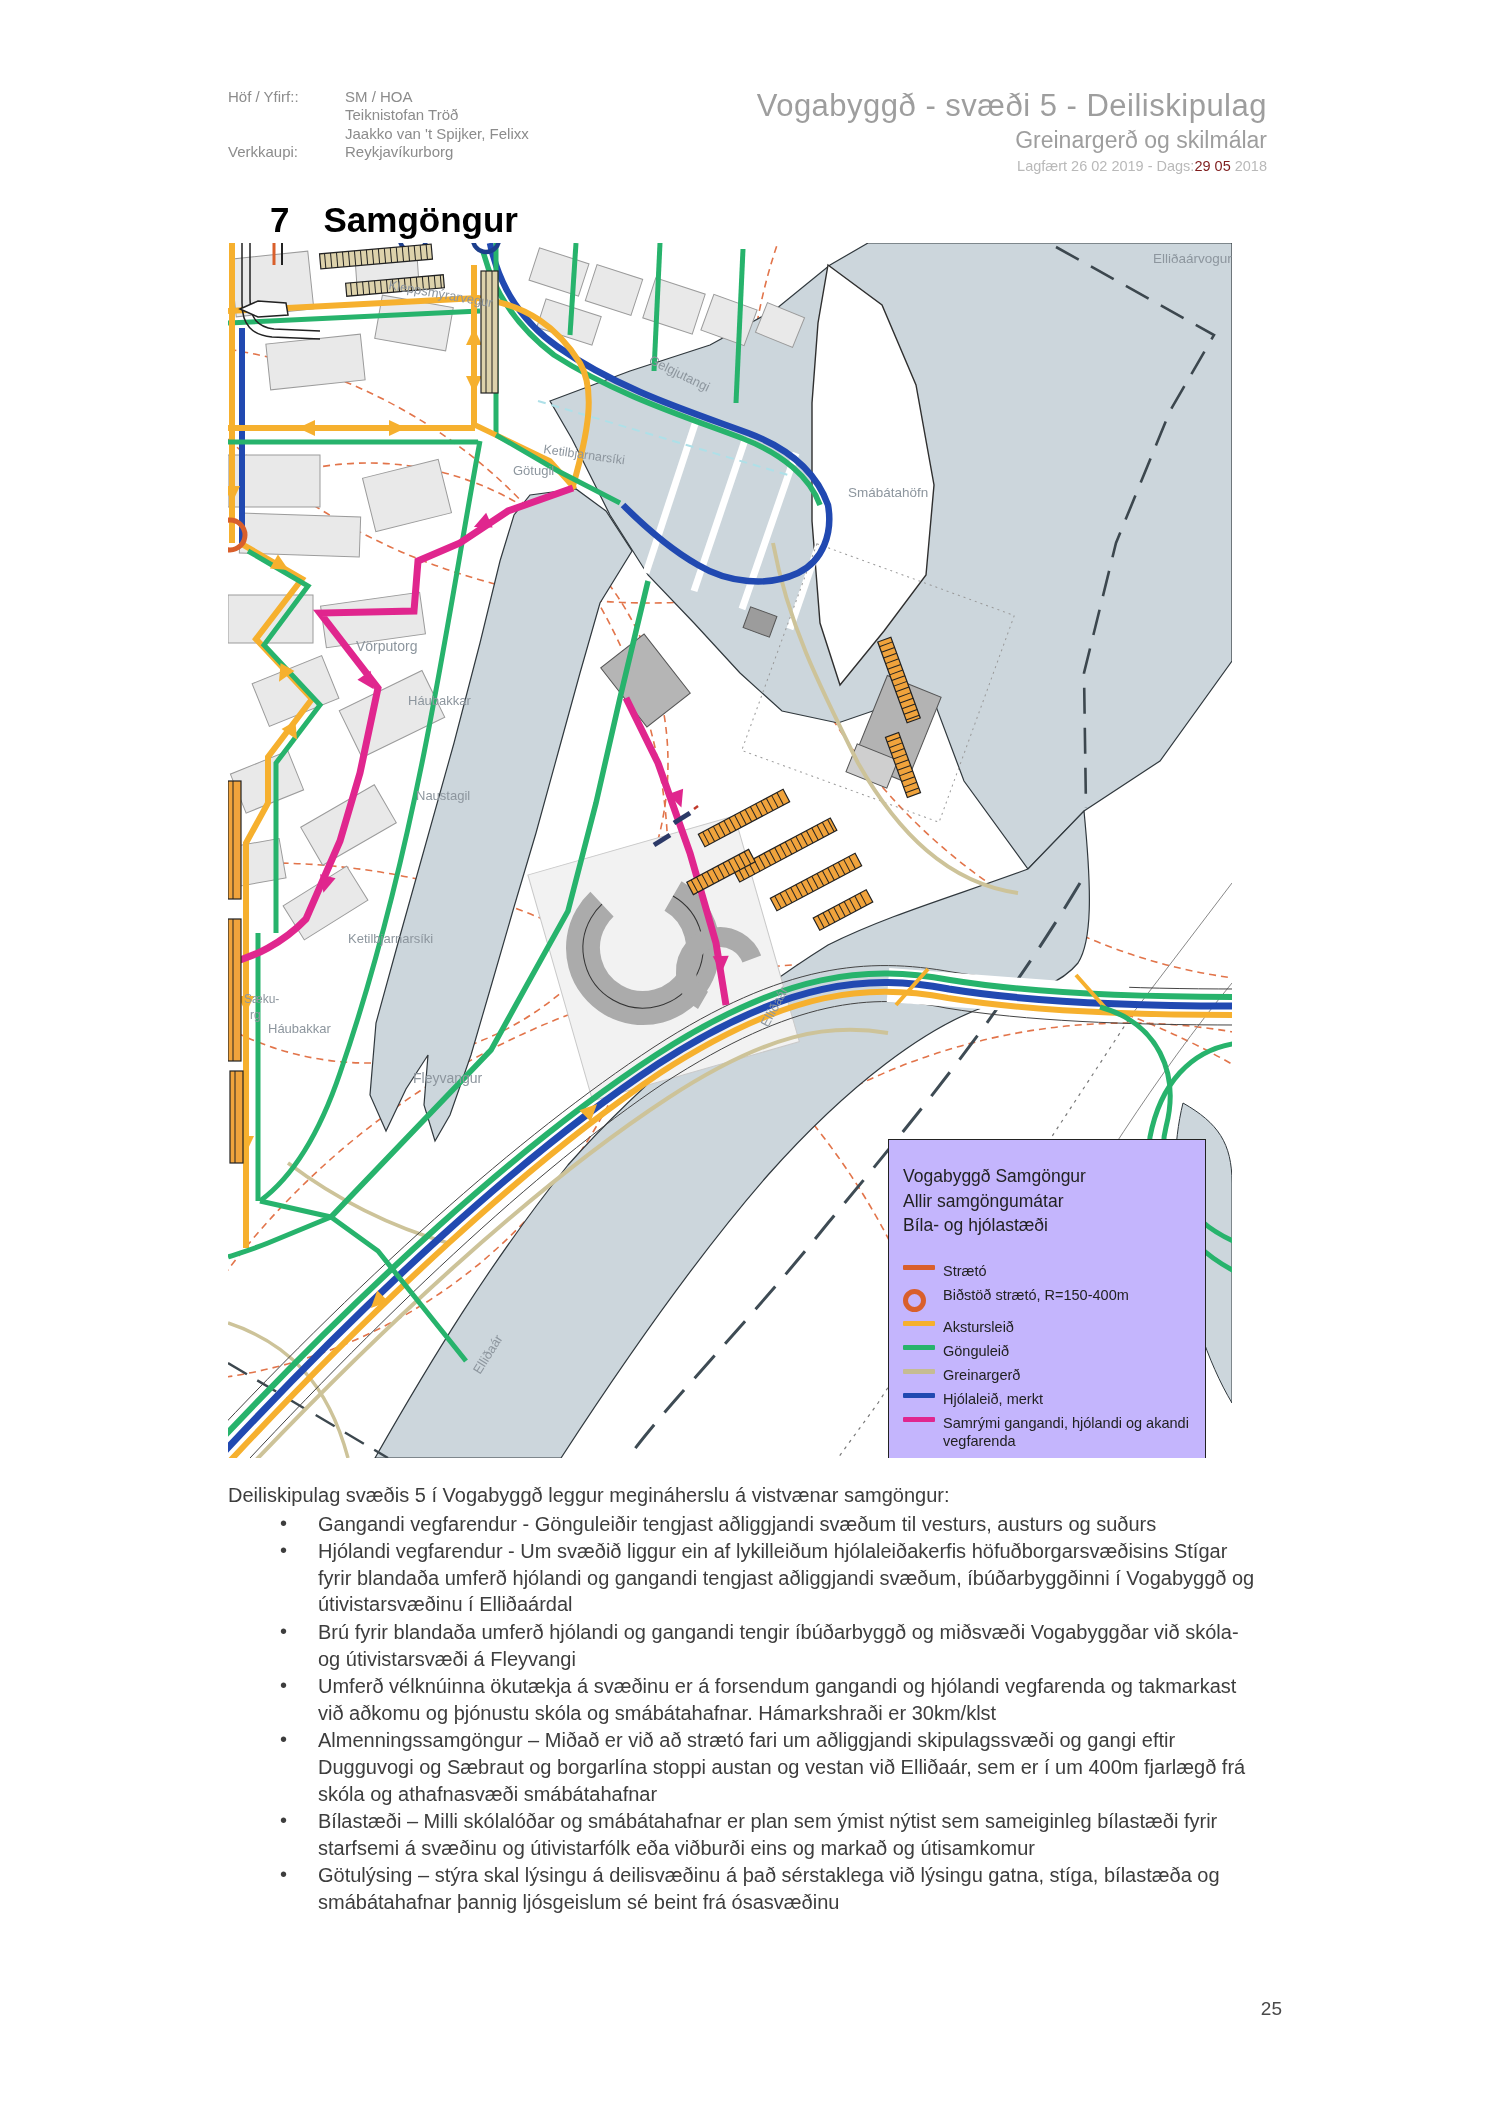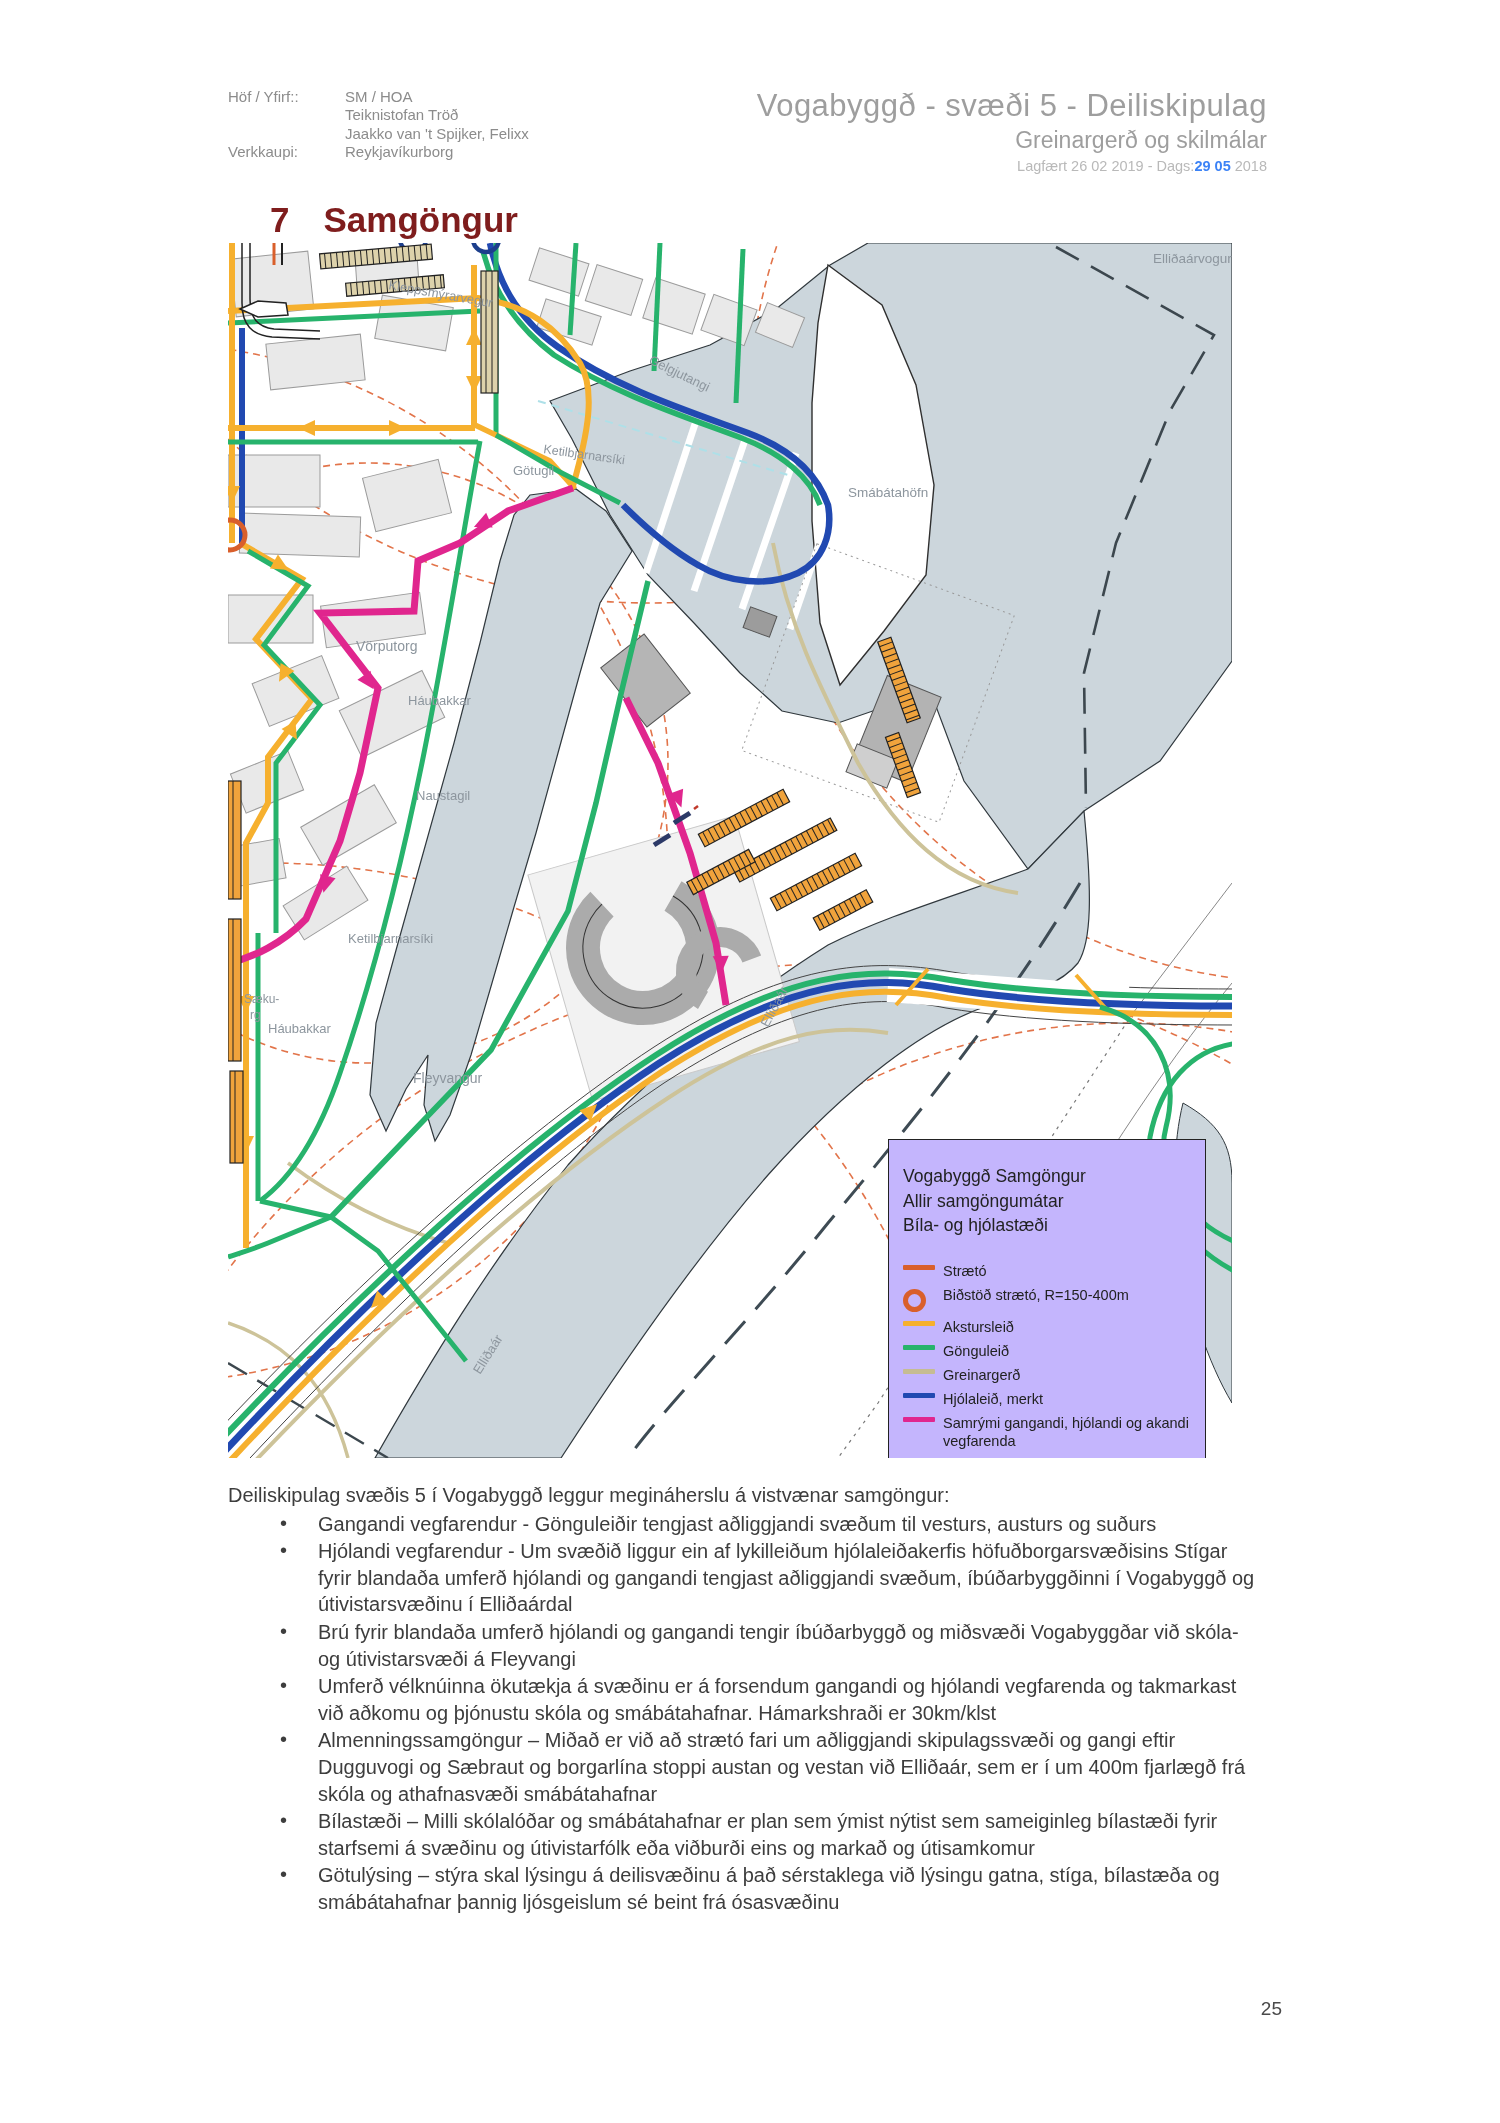--- a/index.html
+++ b/index.html
@@ -5,23 +5,23 @@
   html,body{margin:0;padding:0;background:#fff;}
   #page{position:relative;width:1500px;height:2123px;background:#ffffff;font-family:"Liberation Sans",sans-serif;overflow:hidden;}
   
   #hdr-left{position:absolute;left:228px;top:88px;font-size:15px;color:#8c8c8c;line-height:1.22;}
   #hdr-left .row{display:flex;}
   #hdr-left .lab{width:117px;}
   #hdr-right{position:absolute;right:233px;top:88px;text-align:right;color:#9e9e9e;}
   #hdr-title{font-size:31px;letter-spacing:.5px;}
   #hdr-sub{font-size:23px;margin-top:3px;}
   #hdr-rev{font-size:14.5px;margin-top:4px;color:#b9b9b9;}
-  #hdr-rev .dark{color:#3b82f6;font-weight:bold;}
+  #hdr-rev .dark{color:#7f1d1d;font-weight:normal;}
   
-  #sec{position:absolute;left:270px;top:200px;color:#7f1d1d;font-weight:bold;font-size:35px;}
+  #sec{position:absolute;left:270px;top:200px;color:#000000;font-weight:bold;font-size:35px;}
   #sec .num{margin-right:34px;}
   
   #map{position:absolute;left:228px;top:243px;width:1004px;height:1215px;background:#fff;overflow:hidden;}
   #map svg{display:block;}
   
   #legend{position:absolute;left:660px;top:896px;width:288px;height:320px;background:#c4b5fd;border:1.5px solid #222;padding:24px 14px;color:#222;}
   #legend .t{font-size:17.5px;line-height:1.4;}
   #legend .items{margin-top:24px;}
   #legend .item{display:flex;align-items:flex-start;margin-bottom:6px;}
   #legend .swc{width:40px;flex:0 0 40px;display:flex;justify-content:flex-start;align-items:center;padding-top:3px;}

